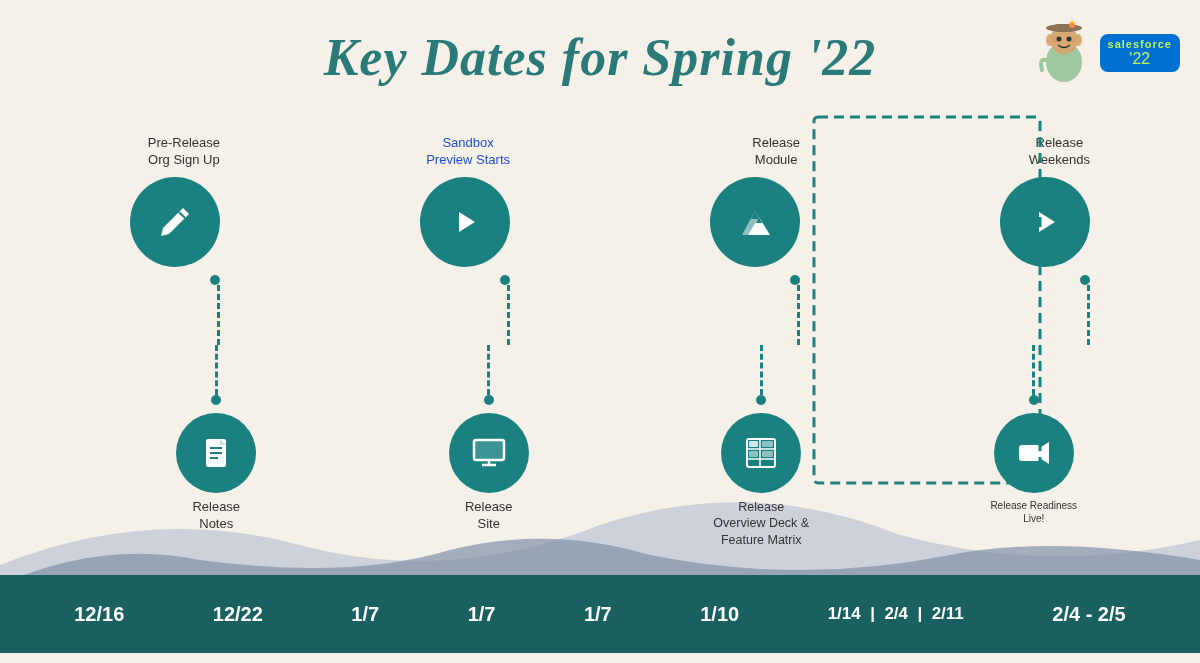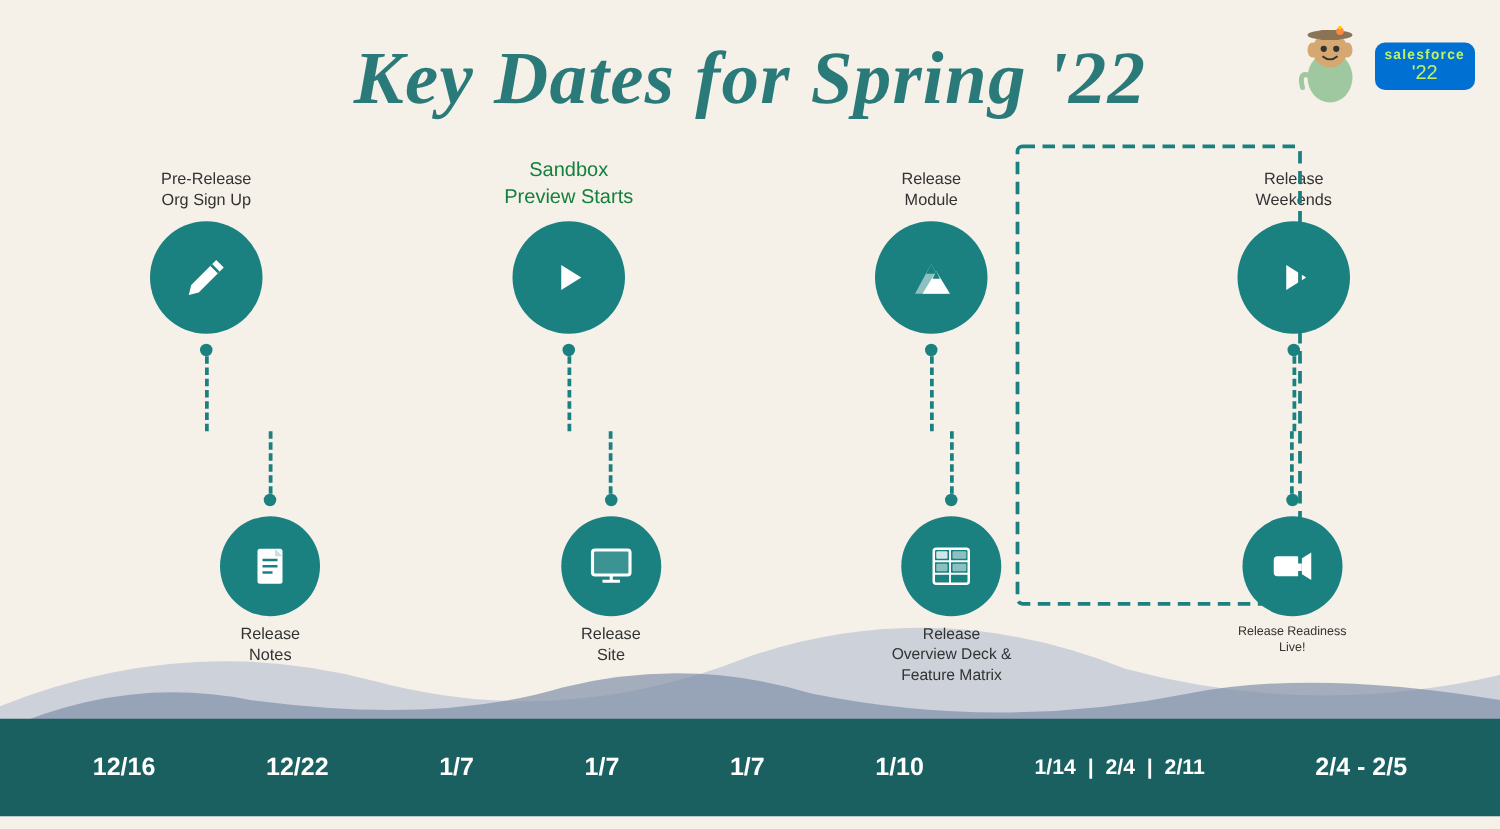--- a/index.html
+++ b/index.html
@@ -9,21 +9,21 @@
       background-color: #f5f0e8;
       font-family: Arial, sans-serif;
       overflow: hidden;
       position: relative;
     }
 
     
     .title {
       text-align: center;
       padding-top: 28px;
-      font-size: 60px;
+      font-size: 52px;
       color: #2a7a7a;
       font-family: 'Georgia', serif;
       font-style: italic;
       font-weight: bold;
       letter-spacing: 1px;
     }
 
     
     .logo-area {
       position: absolute;
@@ -136,21 +136,21 @@
       height: 50%;
       display: flex;
       align-items: flex-start;
       justify-content: space-around;
       padding: 0 20px;
     }
 
     .top-item {
       display: flex;
       flex-direction: column;
-      align-items: center;
+      align-items: flex-end;
       width: 110px;
     }
 
     .bottom-item {
       display: flex;
       flex-direction: column;
       align-items: center;
       width: 120px;
     }
 
@@ -208,21 +208,21 @@
         <svg width="40" height="40" viewBox="0 0 40 40">
           <path d="M28 6 L34 12 L14 32 L6 34 L8 26 Z" fill="white"></path>
           <path d="M24 10 L30 16" stroke="#1a8080" stroke-width="2" fill="none"></path>
         </svg>
       </div>
       <div class="dot" style="margin-top:8px;"></div>
       <div style="border-left:3px dashed #1a8080;height:60px;"></div>
     </div>
 
     <div class="top-item">
-      <div class="item-label" style="margin-bottom:8px;font-size:16px;color:#15803d;text-align:center;">Sandbox<br>Preview Starts</div>
+      <div class="item-label" style="margin-bottom:8px;font-size:13px;color:#1d4ed8;text-align:center;">Sandbox<br>Preview Starts</div>
       <div class="circle large">
         <svg width="36" height="36" viewBox="0 0 36 36">
           <polygon points="12,8 28,18 12,28" fill="white"></polygon>
         </svg>
       </div>
       <div class="dot" style="margin-top:8px;"></div>
       <div style="border-left:3px dashed #1a8080;height:60px;"></div>
     </div>
 
     <div class="top-item">

